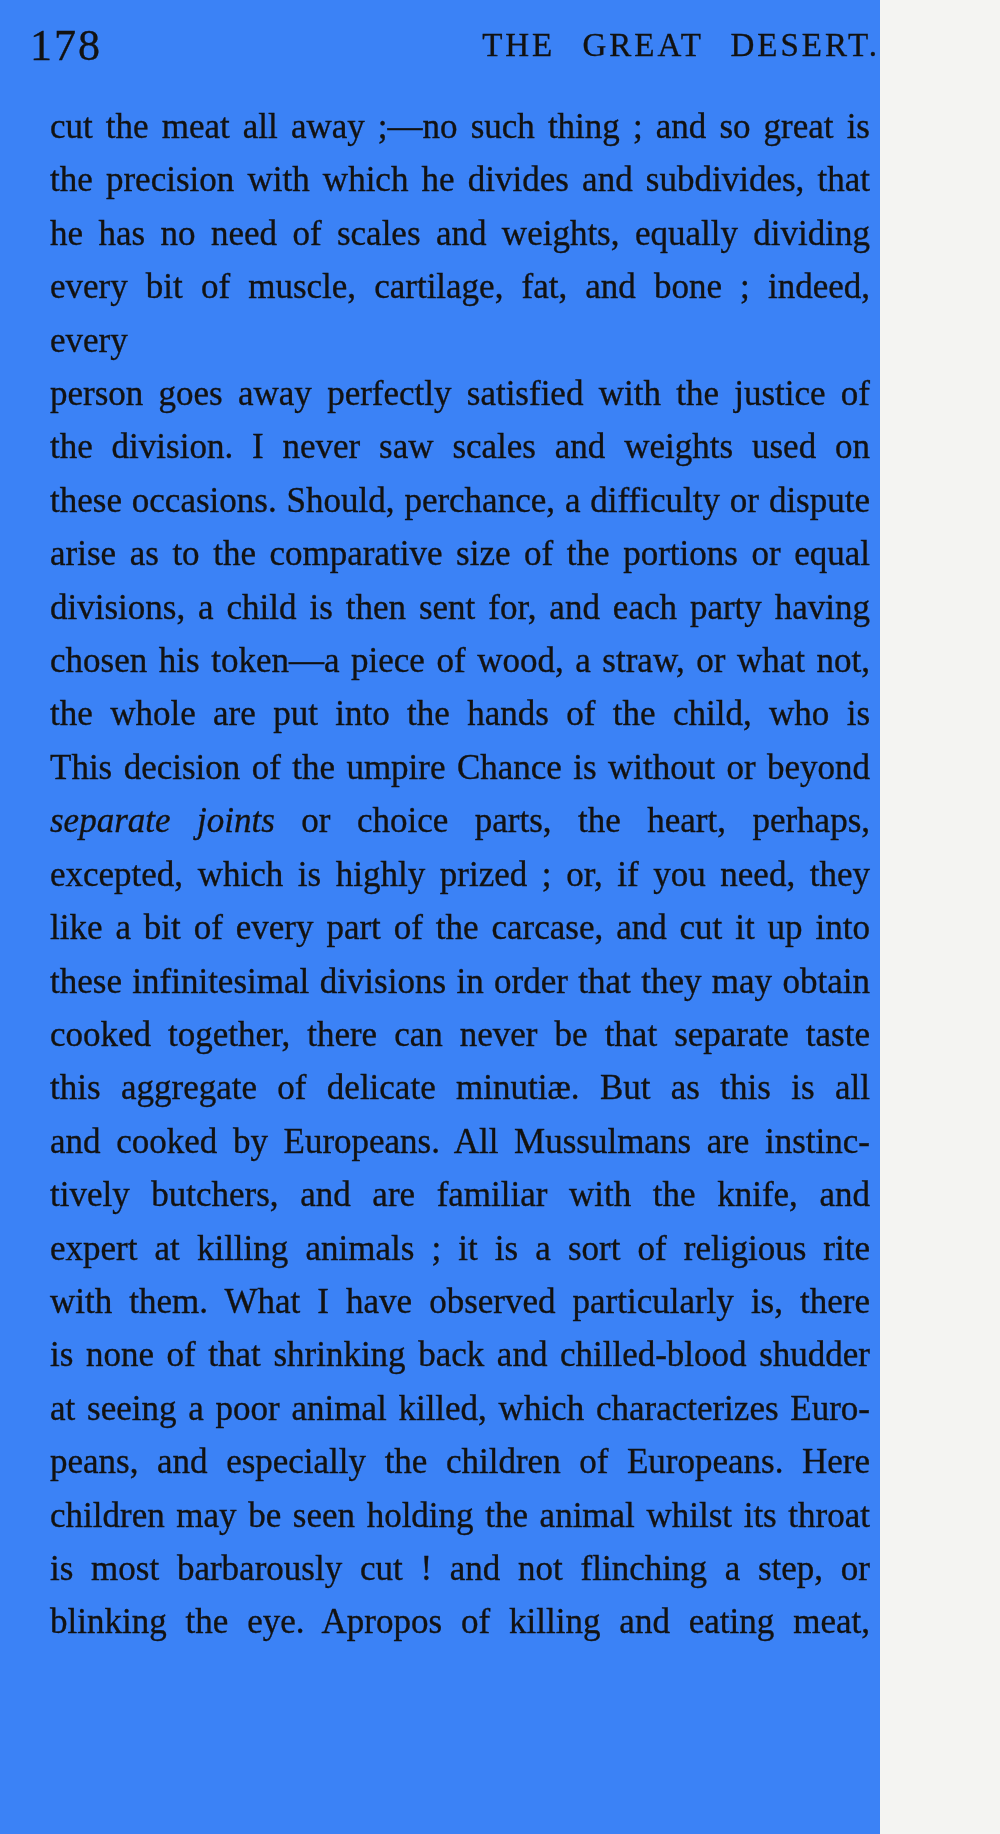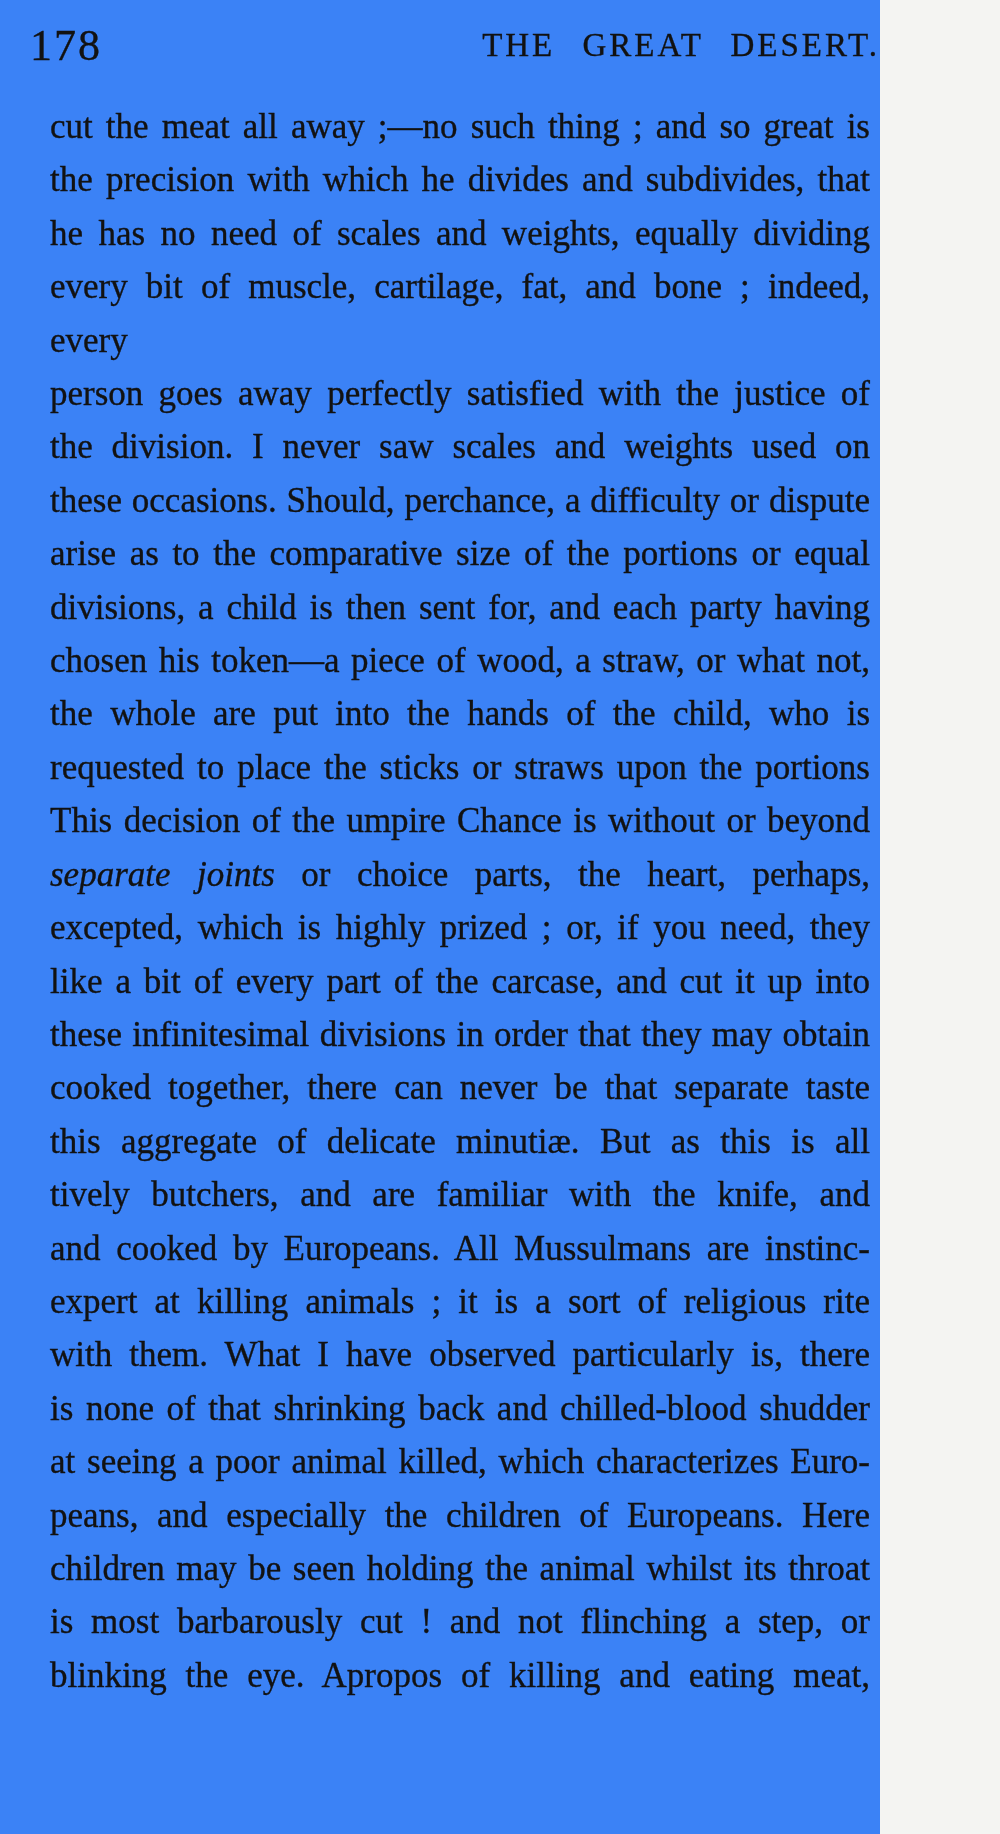--- a/index.html
+++ b/index.html
@@ -79,30 +79,29 @@
       <div class="line">the precision with which he divides and subdivides, that</div>
       <div class="line">he has no need of scales and weights, equally dividing</div>
       <div class="line">every bit of muscle, cartilage, fat, and bone ; indeed, every</div>
       <div class="line">person goes away perfectly satisfied with the justice of</div>
       <div class="line">the division.  I never saw scales and weights used on</div>
       <div class="line">these occasions.  Should, perchance, a difficulty or dispute</div>
       <div class="line">arise as to the comparative size of the portions or equal</div>
       <div class="line">divisions, a child is then sent for, and each party having</div>
       <div class="line">chosen his token—a piece of wood, a straw, or what not,</div>
       <div class="line">the whole are put into the hands of the child, who is</div>
-      <div class="line">requested to place the sticks or straws upon the portions</div>
       <div class="line">This decision of the umpire Chance is without or beyond</div>
       <div class="line"><span class="ital">separate joints</span> or choice parts, the heart, perhaps,</div>
       <div class="line">excepted, which is highly prized ; or, if you need, they</div>
       <div class="line">like a bit of every part of the carcase, and cut it up into</div>
       <div class="line">these infinitesimal divisions in order that they may obtain</div>
       <div class="line">cooked together, there can never be that separate taste</div>
       <div class="line">this aggregate of delicate minutiæ.  But as this is all</div>
+      <div class="line">and cooked by Europeans.  All Mussulmans are instinc-</div>
       <div class="line">tively butchers, and are familiar with the knife, and</div>
-      <div class="line">and cooked by Europeans.  All Mussulmans are instinc-</div>
       <div class="line">expert at killing animals ; it is a sort of religious rite</div>
       <div class="line">with them.  What I have observed particularly is, there</div>
       <div class="line">is none of that shrinking back and chilled-blood shudder</div>
       <div class="line">at seeing a poor animal killed, which characterizes Euro-</div>
       <div class="line">peans, and especially the children of Europeans.  Here</div>
       <div class="line">children may be seen holding the animal whilst its throat</div>
       <div class="line">is most barbarously cut ! and not flinching a step, or</div>
       <div class="line">blinking the eye.  Apropos of killing and eating meat,</div>
     </div>
 </div>

